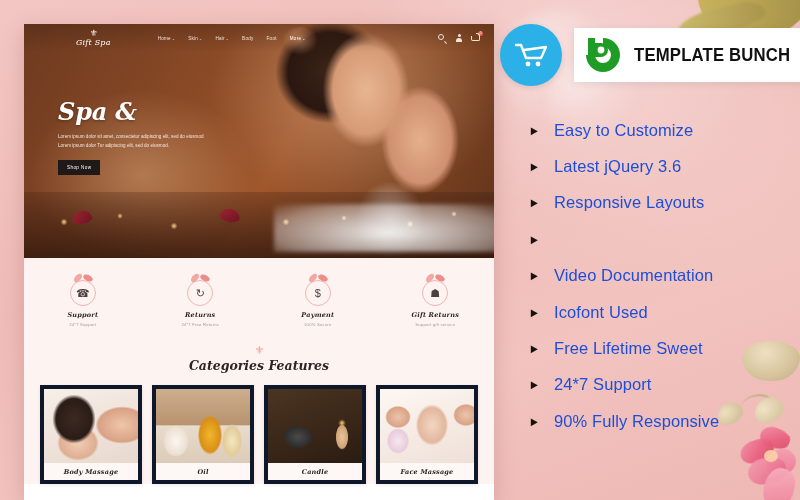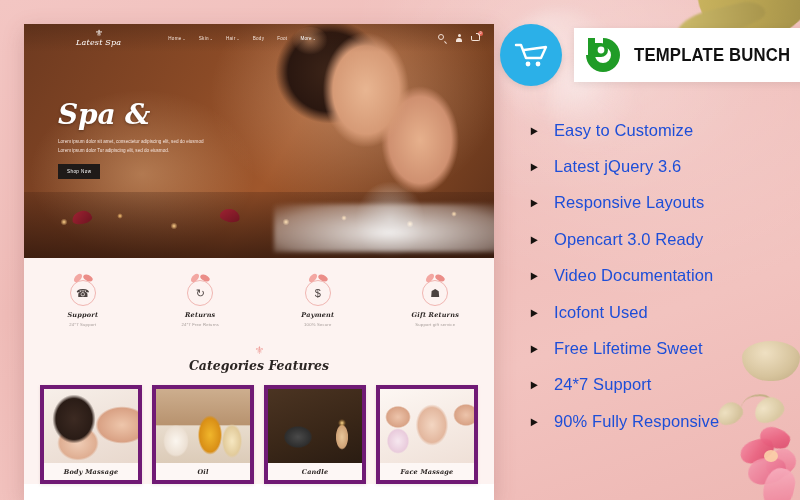--- a/index.html
+++ b/index.html
@@ -160,21 +160,21 @@
     border:1px solid #f3e3d9; border-top:none; border-radius:0 0 2px 2px; }
   .ic-cart::after { content:""; position:absolute; left:5px; top:-1px; width:3px; height:3px;
     border:1px solid #f3e3d9; border-left:none; border-bottom:none; border-radius:0 3px 0 0; }
   .cart-badge { position:absolute; right:-3px; top:-3px; width:5px; height:5px; border-radius:50%;
     background:#e0604f; color:#fff; font-size:3px; line-height:5px; text-align:center; }
 
   
   .hero-copy { position:absolute; left:34px; top:74px; z-index:5; }
   .hero-h1 {
     font-family:"DejaVu Serif", serif; font-style:italic; font-weight:bold;
-    color:#fff; font-size:28px; line-height:1.18; letter-spacing:-.2px;
+    color:#fff; font-size:24px; line-height:1.18; letter-spacing:-.2px;
     text-shadow:0 1px 3px rgba(0,0,0,.35);
   }
   .hero-p { color:#f4e3dc; font-size:4.6px; line-height:1.9; margin-top:7px; max-width:176px; }
   .hero-btn {
     display:inline-block; margin-top:9px; background:#1f1a18; color:#fff;
     font-size:4.6px; padding:5px 9px; letter-spacing:.4px;
   }
 
   
   .services {
@@ -201,21 +201,21 @@
 
   
   .cats { background:#fdf3f1; padding:2px 0 0; }
   .cats-head { text-align:center; }
   .cats-lotus { color:#ef9f9a; font-size:11px; line-height:1; letter-spacing:-1px; }
   .cats-title {
     font-family:"DejaVu Serif", serif; font-style:italic; font-weight:bold;
     font-size:12.5px; color:#2b2523; margin-top:2px;
   }
   .cat-grid { display:flex; gap:10px; padding:12px 16px 0; }
-  .cat-card { flex:1; background:#701a75; padding:4px; box-shadow:0 1px 3px rgba(140,90,90,.14); }
+  .cat-card { flex:1; background:#0f172a; padding:4px; box-shadow:0 1px 3px rgba(140,90,90,.14); }
   .cat-img { height:74px; position:relative; overflow:hidden; }
   .ci-body {
     background:
       radial-gradient(ellipse 30px 34px at 30px 30px, #3c2a22 0%, #2a1c16 60%, transparent 72%),
       radial-gradient(ellipse 26px 22px at 34px 54px, #f0cdb6, #dfae92 70%, transparent 80%),
       radial-gradient(ellipse 34px 24px at 78px 36px, #eec6ab, #d9a184 70%, transparent 78%),
       linear-gradient(160deg,#f7efe9,#e8d8cd);
   }
   .ci-oil {
     background:
@@ -303,21 +303,21 @@
   <div class="hero">
     <div class="hero-model"></div>
     <div class="hero-tub"></div>
     <div class="petal-deco pd1"></div>
     <div class="petal-deco pd2"></div>
     <div class="foam"></div>
 
     <div class="navbar">
       <div class="logo">
         <div class="logo-lotus">⚜</div>
-        <div class="logo-text">Latest Spa</div>
+        <div class="logo-text">Gift Spa</div>
       </div>
 
       <div class="nav-links">
         <div class="nav-link">
           <span>Home</span><span class="nav-caret">⌄</span>
         </div>
         <div class="nav-link">
           <span>Skin</span><span class="nav-caret">⌄</span>
         </div>
         <div class="nav-link">
@@ -456,21 +456,20 @@
   <div class="feature-item">
     <span class="feat-arrow">►</span>
     <span class="feat-text">Latest jQuery 3.6</span>
   </div>
   <div class="feature-item">
     <span class="feat-arrow">►</span>
     <span class="feat-text">Responsive Layouts</span>
   </div>
   <div class="feature-item">
     <span class="feat-arrow">►</span>
-    <span class="feat-text">Opencart 3.0 Ready</span>
   </div>
   <div class="feature-item">
     <span class="feat-arrow">►</span>
     <span class="feat-text">Video Documentation</span>
   </div>
   <div class="feature-item">
     <span class="feat-arrow">►</span>
     <span class="feat-text">Icofont Used</span>
   </div>
   <div class="feature-item">

